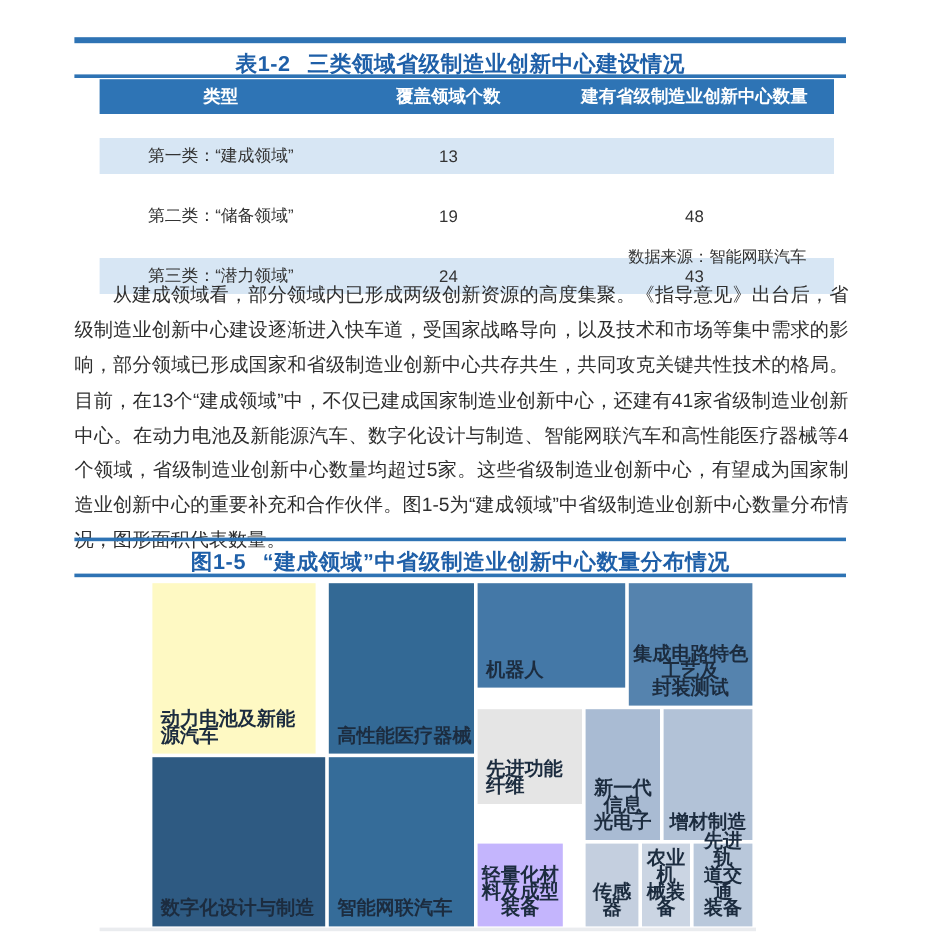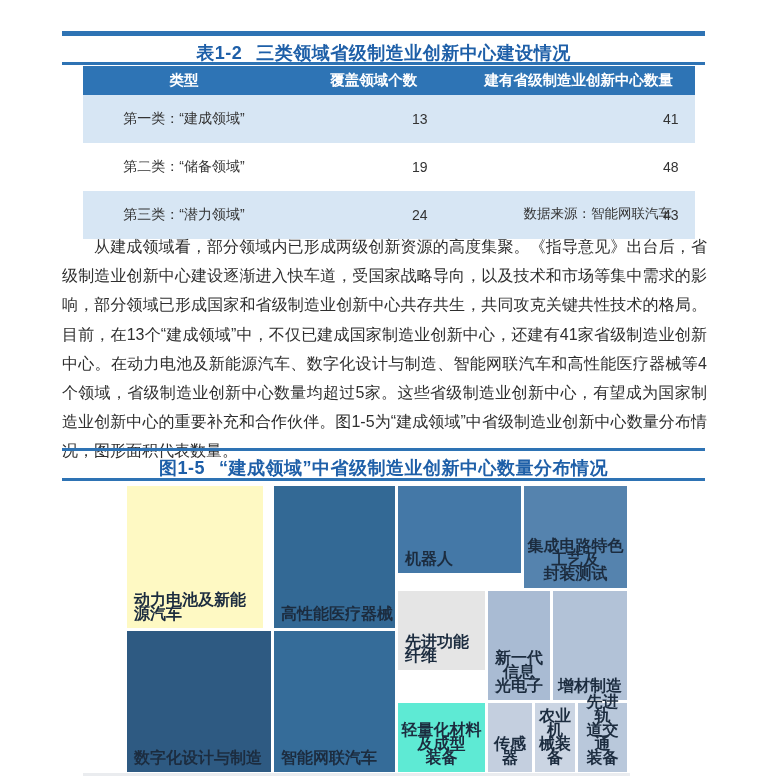--- a/index.html
+++ b/index.html
@@ -31,24 +31,24 @@
 
   
   #data-table { left: 83px; top: 66px; width: 612px; }
   .thead {
     height: 29px; background: #2E74B5; color: #ffffff;
     display: grid; grid-template-columns: 33% 29% 38%;
     align-items: center; text-align: center;
     font-size: 14.5px; font-weight: bold;
   }
   .trow {
-    height: 48px; margin-top: 0;
+    height: 30px; margin-top: 20px;
     display: grid; grid-template-columns: 33% 29% 38%;
     align-items: center; text-align: center;
-    font-size: 14px; color: #333333; gap: 46px;
+    font-size: 14px; color: #333333;
   }
   .trow.alt { background: #D7E6F4; }
 
   #source {
     left: 83px; top: 205px; width: 589px;
     text-align: right; font-size: 13.5px; color: #333333;
   }
 
   
   #body-par {
@@ -83,21 +83,20 @@
 
 <div class="abs" id="data-table">
   <div class="thead">
     <span>类型</span>
     <span>覆盖领域个数</span>
     <span>建有省级制造业创新中心数量</span>
   </div>
   <div class="trow alt">
     <span>第一类：“建成领域”</span>
     <span>13</span>
-    <span>41</span>
   </div>
   <div class="trow">
     <span>第二类：“储备领域”</span>
     <span>19</span>
     <span>48</span>
   </div>
   <div class="trow alt">
     <span>第三类：“潜力领域”</span>
     <span>24</span>
     <span>43</span>
@@ -137,21 +136,21 @@
   <div class="cell cell--left" style="left: 272px; top: 107px; width: 87px; height: 79px; background: #e5e5e5;">
       <span class="cell-label">先进功能纤维</span>
     </div>
   <div class="cell cell--center" style="left: 362px; top: 107px; width: 62px; height: 109px; background: rgb(169, 187, 211);">
       <span class="cell-label">新一代信息
 光电子</span>
     </div>
   <div class="cell cell--center" style="left: 427px; top: 107px; width: 74px; height: 109px; background: rgb(178, 194, 215); font-family: Liberation Serif, serif;">
       <span class="cell-label">增材制造</span>
     </div>
-  <div class="cell cell--center" style="left: 272px; top: 219px; width: 87px; height: 69px; background: #5eead4;">
+  <div class="cell cell--center" style="left: 272px; top: 219px; width: 71px; height: 69px; background: #c4b5fd;">
       <span class="cell-label">轻量化材料及成型
 装备</span>
     </div>
   <div class="cell cell--center" style="left: 362px; top: 219px; width: 44px; height: 69px; background: rgb(196, 207, 223);">
       <span class="cell-label">传感器</span>
     </div>
   <div class="cell cell--center" style="left: 409px; top: 219px; width: 40px; height: 69px; background: rgb(203, 213, 227);">
       <span class="cell-label">农业机
 械装备</span>
     </div>

